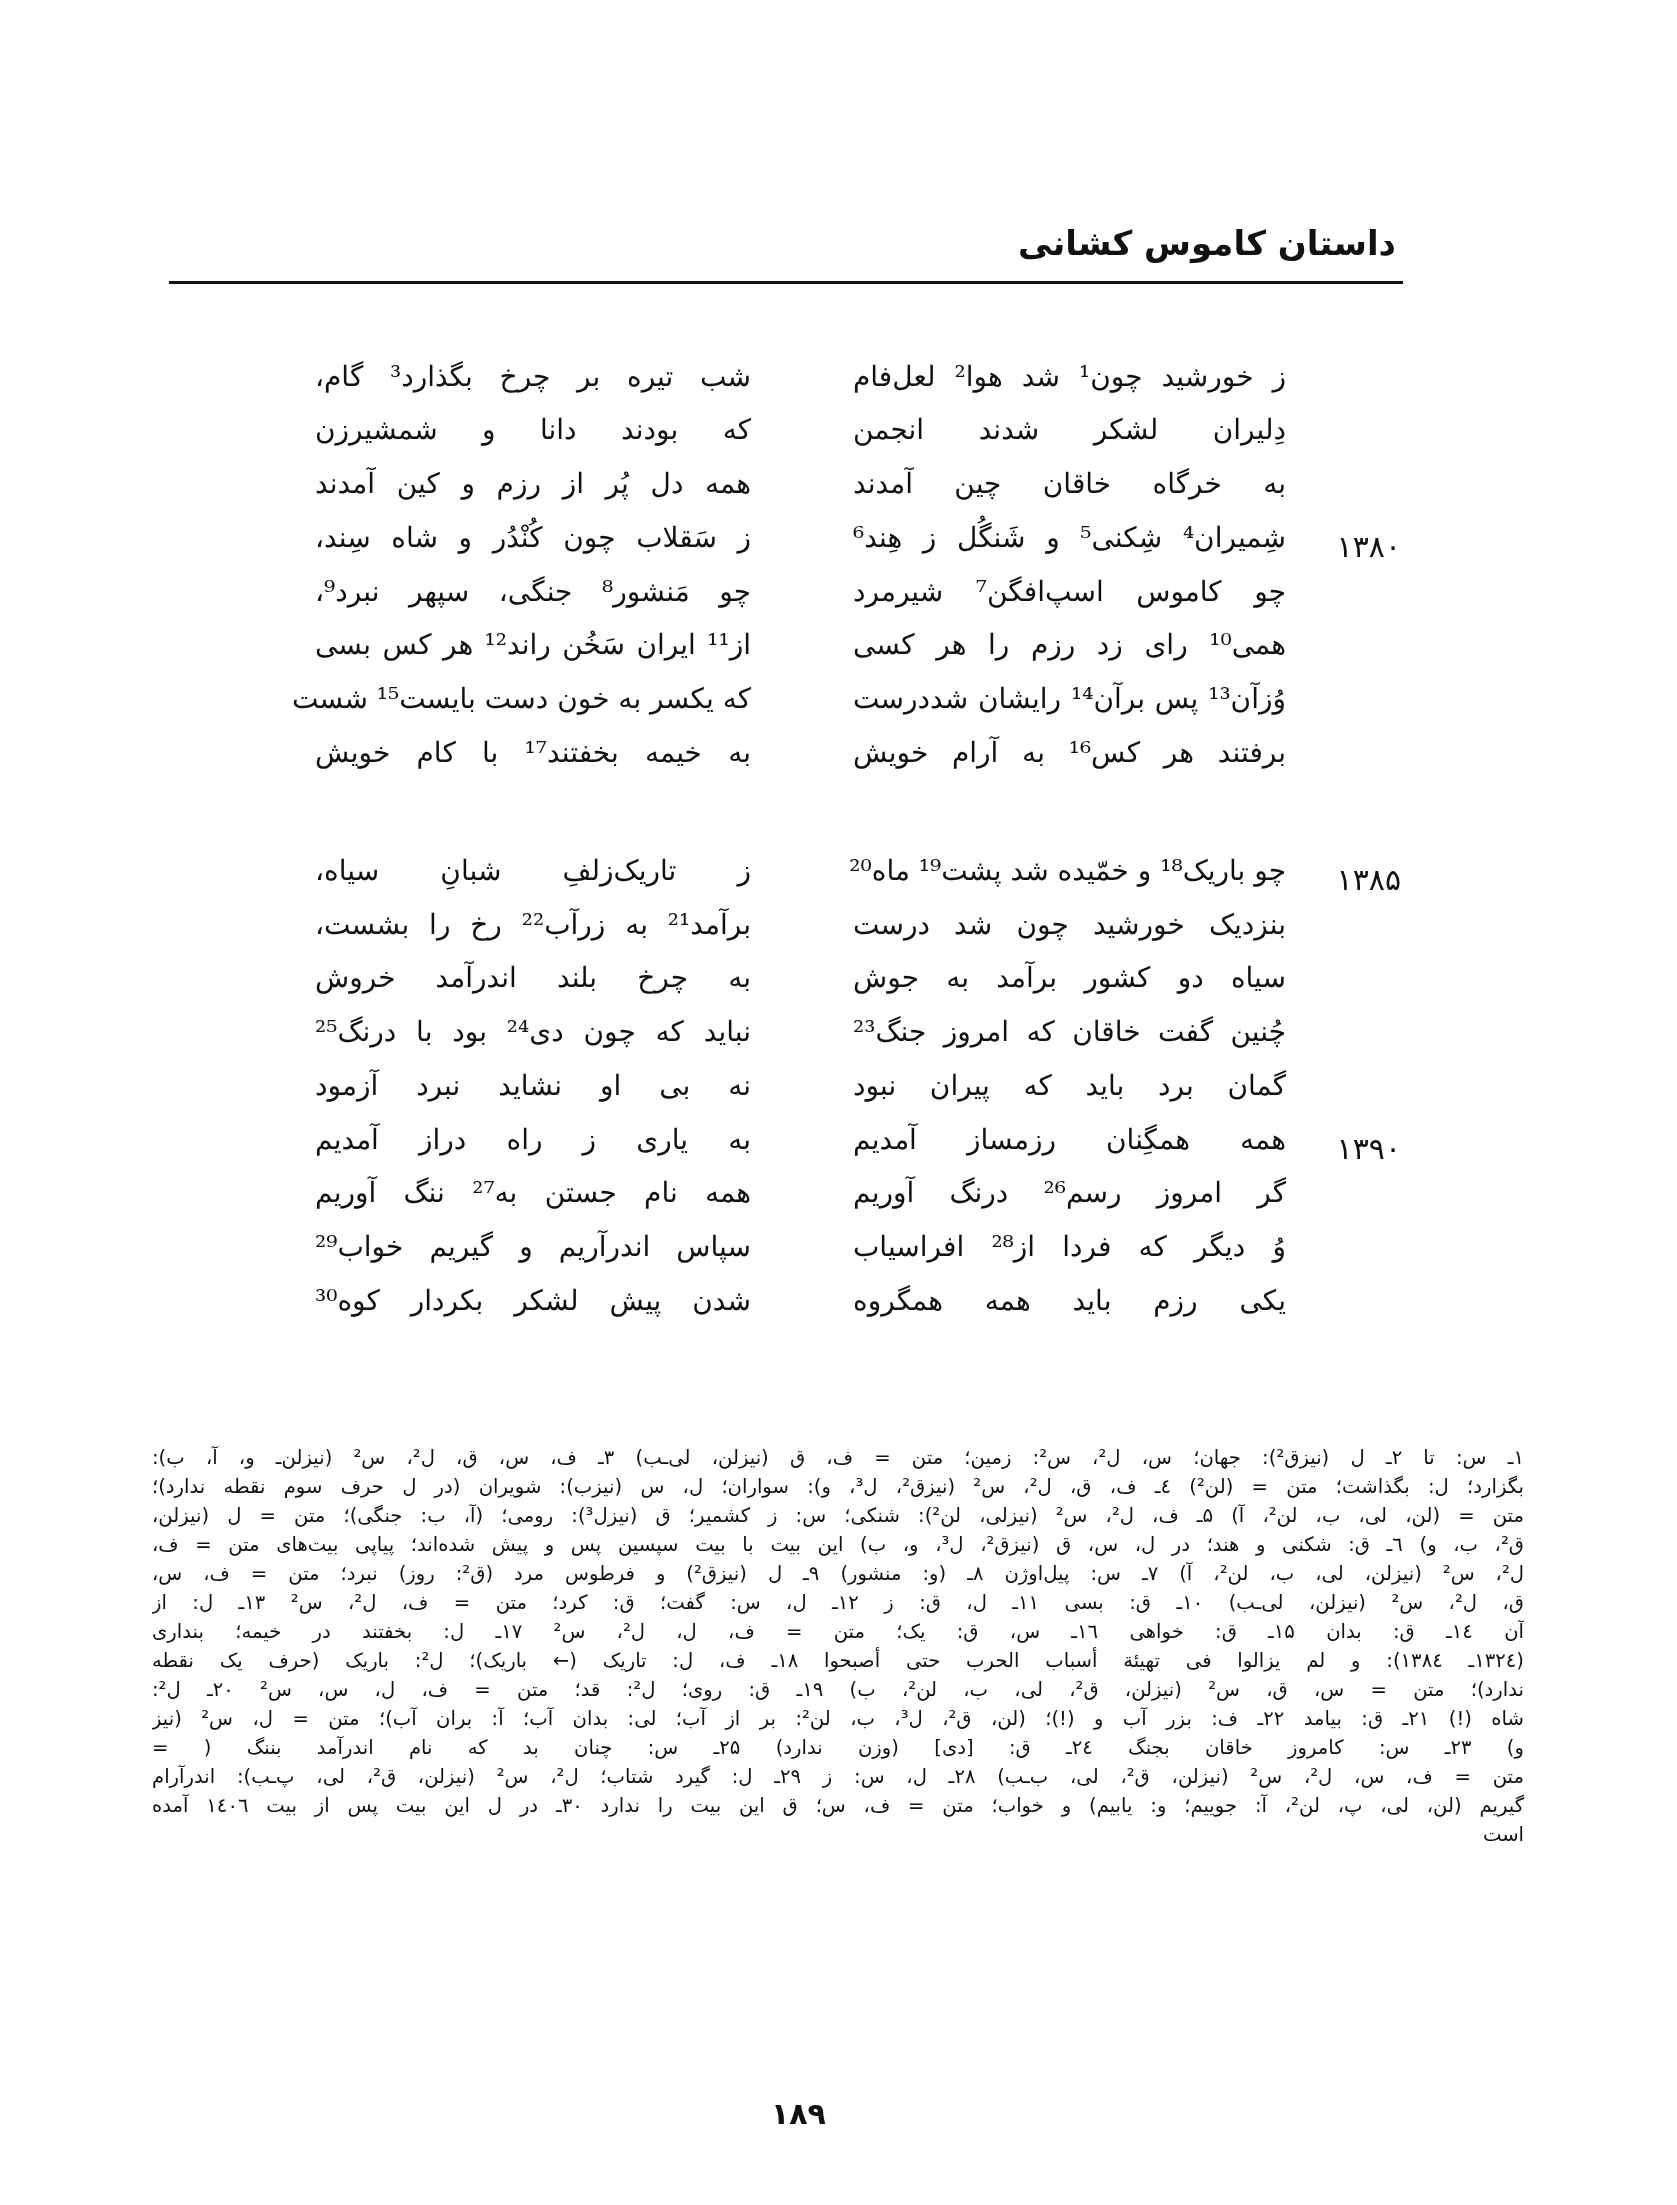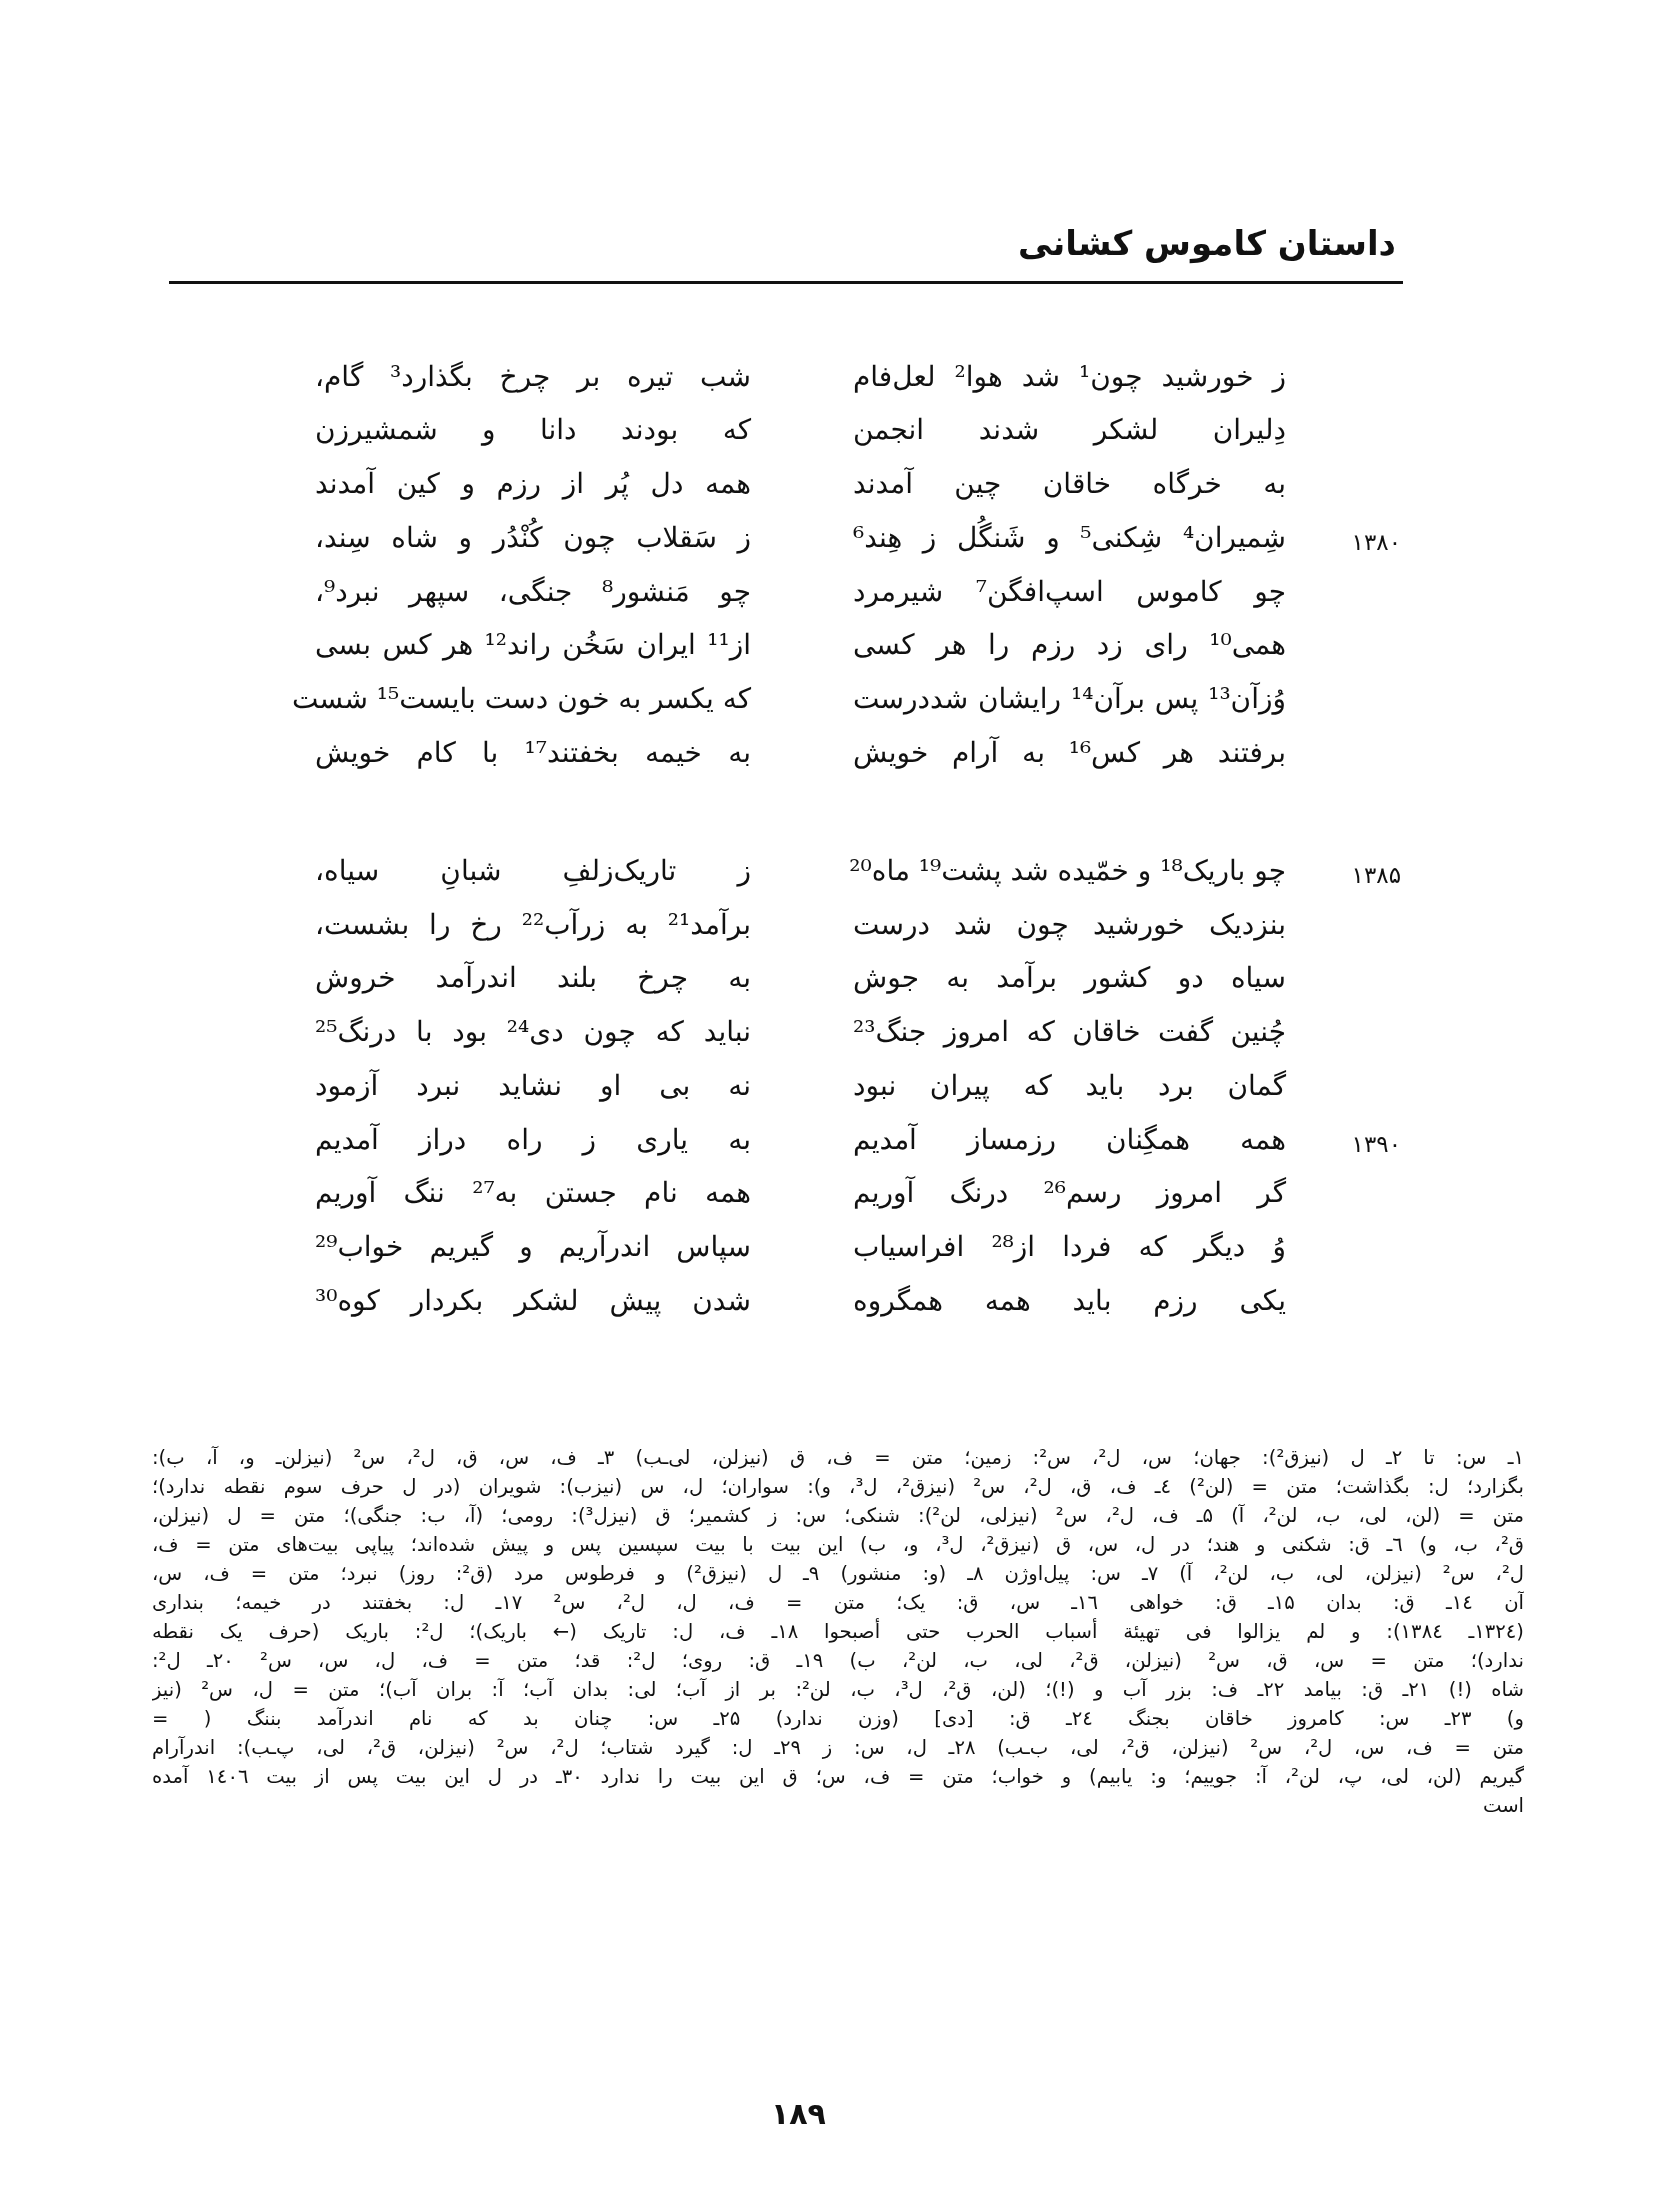--- a/index.html
+++ b/index.html
@@ -7,21 +7,21 @@
          font-family: "DejaVu Serif", serif; color: #111; }
   .header-title { position: absolute; top: 223px; right: 282px; font-size: 34px; font-weight: bold;
                   direction: rtl; font-family: "DejaVu Sans", sans-serif; }
   .header-rule { position: absolute; top: 281px; left: 169px; width: 1234px; height: 2.7px; background: #111; }
   .verses { position: absolute; top: 0; left: 0; width: 100%; }
   .verse-row { position: absolute; left: 0; width: 100%; height: 54px; direction: rtl; }
   .hemi { position: absolute; top: 0; font-size: 28px; white-space: nowrap; direction: rtl;
           text-align: justify; text-align-last: justify; }
   .hemi-right { right: 392px; width: 433px; }
   .hemi-left { right: 927px; width: 436px; }
-  .verse-num { position: absolute; right: 277px; top: 8px; font-size: 23px; direction: rtl;
+  .verse-num { position: absolute; right: 277px; top: 8px; font-size: 30px; direction: rtl;
                font-family: "DejaVu Sans", sans-serif; }
   .footnotes { position: absolute; top: 1443px; left: 152px; width: 1372px; direction: rtl;
                font-size: 19.6px; line-height: 29px; text-align: justify; text-align-last: right;
                font-family: "DejaVu Sans", sans-serif; }
   .fn-line { display: block; white-space: nowrap; overflow: hidden; text-align: justify; text-align-last: justify; }
   .fn-line.last { text-align-last: right; }
   .page-number { position: absolute; top: 2096px; left: 771px; width: 68px; text-align: left;
                  font-size: 30px; font-weight: bold; font-family: "DejaVu Sans", sans-serif; }
 </style>
 </head>
@@ -117,20 +117,21 @@
       <span class="hemi hemi-left">شدن پیش لشکر بکردار کوه³⁰</span>
     </div>
   </div>
 
 <div class="footnotes" id="footnotes">
     <span class="fn-line">۱ـ س: تا     ۲ـ ل (نیزق²): جهان؛ س، ل²، س²: زمین؛ متن = ف، ق (نیزلن، لی‌ـب)     ۳ـ ف، س، ق، ل²، س² (نیزلن‌ـ و، آ، ب):</span>
     <span class="fn-line">بگزارد؛ ل: بگذاشت؛ متن = (لن²)     ٤ـ ف، ق، ل²، س² (نیزق²، ل³، و): سواران؛ ل، س (نیزب): شویران (در ل حرف سوم نقطه ندارد)؛</span>
     <span class="fn-line">متن = (لن، لی، ب، لن²، آ)     ۵ـ ف، ل²، س² (نیزلی، لن²): شنکی؛ س: ز کشمیر؛ ق (نیزل³): رومی؛ (آ، ب: جنگی)؛ متن = ل (نیزلن،</span>
     <span class="fn-line">ق²، ب، و)     ٦ـ ق: شکنی و هند؛ در ل، س، ق (نیزق²، ل³، و، ب) این بیت با بیت سپسین پس و پیش شده‌اند؛ پیاپی بیت‌های متن = ف،</span>
     <span class="fn-line">ل²، س² (نیزلن، لی، ب، لن²، آ)     ۷ـ س: پیل‌اوژن     ۸ـ (و: منشور)     ۹ـ ل (نیزق²) و فرطوس مرد (ق²: روز) نبرد؛ متن = ف، س،</span>
+    <span class="fn-line">ق، ل²، س² (نیزلن، لی‌ـب)     ۱۰ـ ق: بسی     ۱۱ـ ل، ق: ز     ۱۲ـ ل، س: گفت؛ ق: کرد؛ متن = ف، ل²، س²     ۱۳ـ ل: از</span>
     <span class="fn-line">آن     ۱٤ـ ق: بدان     ۱۵ـ ق: خواهی     ۱٦ـ س، ق: یک؛ متن = ف، ل، ل²، س²     ۱۷ـ ل: بخفتند در خیمه؛ بنداری</span>
     <span class="fn-line">(۱۳۲٤ـ ۱۳۸٤): و لم یزالوا فی تهیئة أسباب الحرب حتی أصبحوا     ۱۸ـ ف، ل: تاریک (← باریک)؛ ل²: باریک (حرف یک نقطه</span>
     <span class="fn-line">ندارد)؛ متن = س، ق، س² (نیزلن، ق²، لی، ب، لن²، ب)     ۱۹ـ ق: روی؛ ل²: قد؛ متن = ف، ل، س، س²     ۲۰ـ ل²:</span>
     <span class="fn-line">شاه (!)     ۲۱ـ ق: بیامد     ۲۲ـ ف: بزر آب و (!)؛ (لن، ق²، ل³، ب، لن²: بر از آب؛ لی: بدان آب؛ آ: بران آب)؛ متن = ل، س² (نیز</span>
     <span class="fn-line">و)     ۲۳ـ س: کامروز خاقان بجنگ     ۲٤ـ ق: [دی] (وزن ندارد)     ۲۵ـ س: چنان بد که نام اندرآمد بننگ ( =</span>
     <span class="fn-line">متن = ف، س، ل²، س² (نیزلن، ق²، لی، ب‌ـب)     ۲۸ـ ل، س: ز     ۲۹ـ ل: گیرد شتاب؛ ل²، س² (نیزلن، ق²، لی، پ‌ـب): اندرآرام</span>
     <span class="fn-line">گیریم (لن، لی، پ، لن²، آ: جوییم؛ و: یابیم) و خواب؛ متن = ف، س؛ ق این بیت را ندارد     ۳۰ـ در ل این بیت پس از بیت ۱٤۰٦ آمده</span>
     <span class="fn-line last">است</span>
   </div>
 

